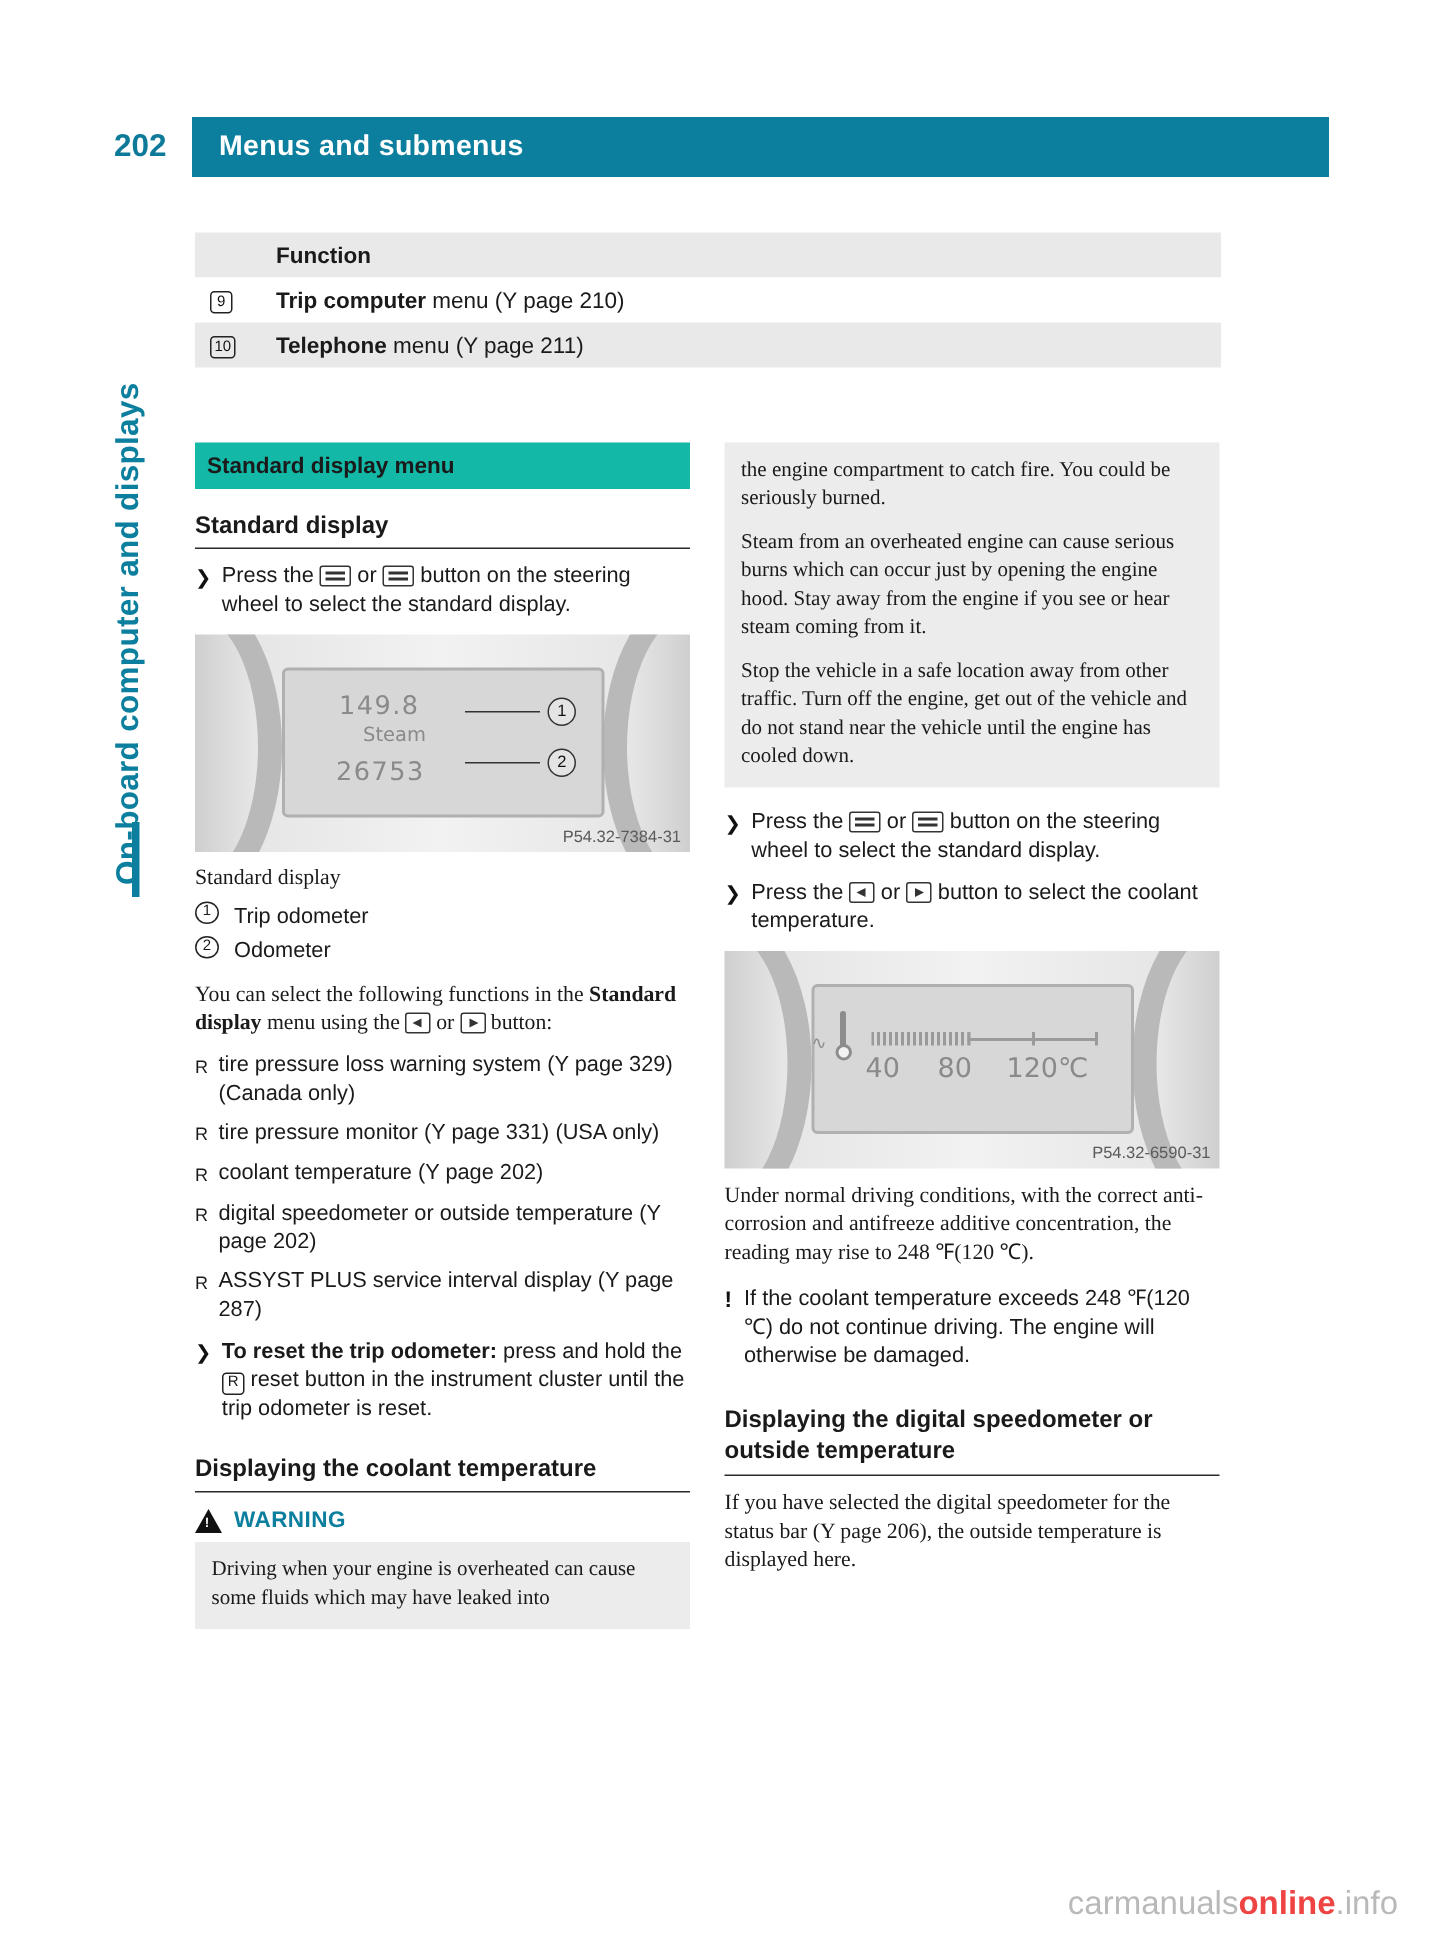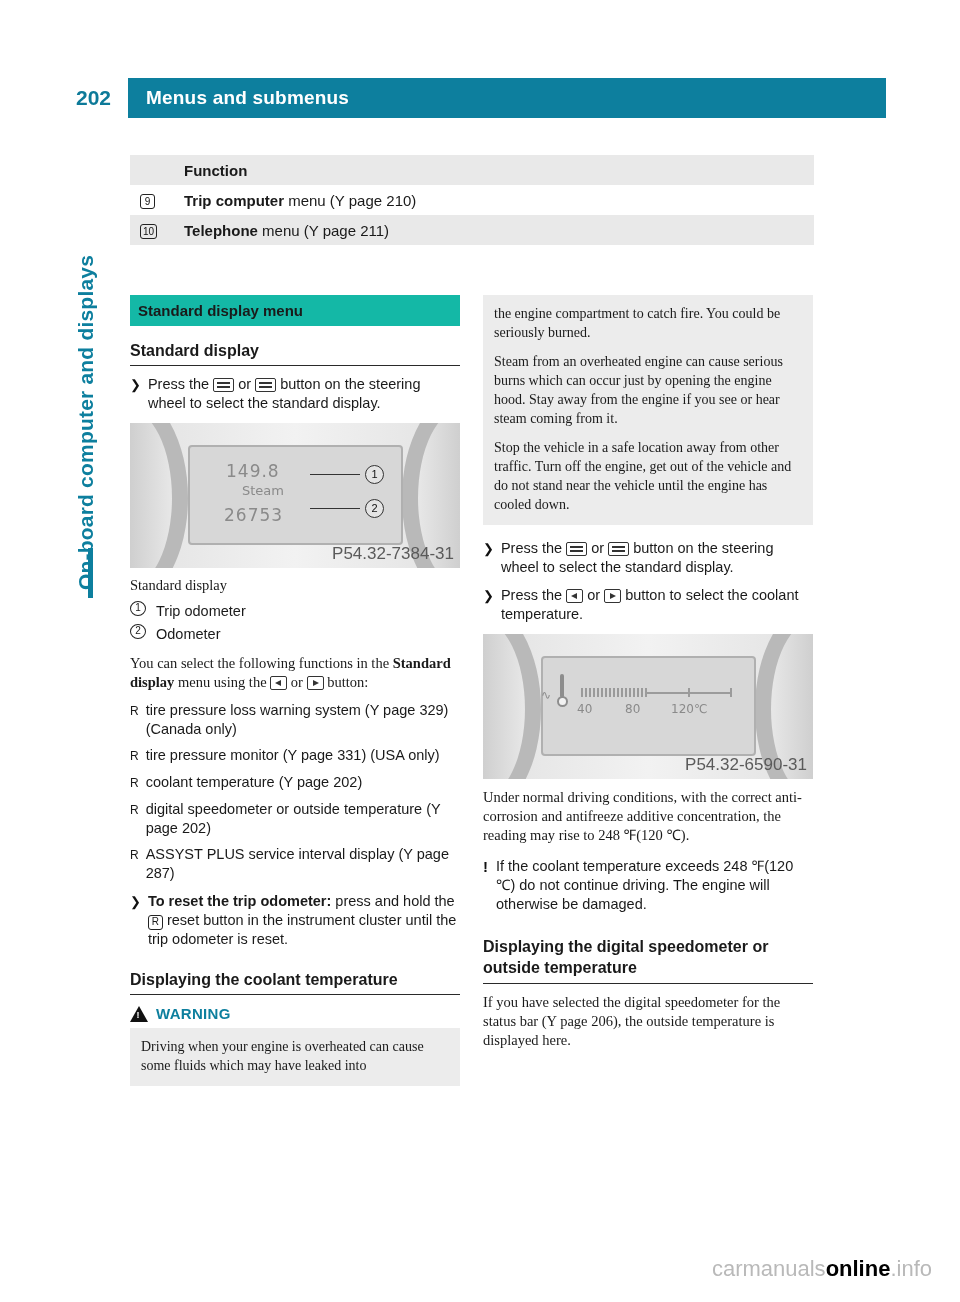--- a/index.html
+++ b/index.html
@@ -146,21 +146,21 @@
     position:absolute; top:-30px; width:120px; height:210px; border-radius:50%;
     border:16px solid #b9b9b9; background:transparent;
   }
   .illus .wheel-l { left:-62px; }
   .illus .wheel-r { right:-62px; }
   .illus .screen {
     position:absolute; left:58px; top:22px; width:215px; height:100px;
     background:#d7d7d7; border:2px solid #b0b0b0; border-radius:4px;
   }
   .illus .code {
-    position:absolute; right:6px; bottom:4px; font-size:17px; color:#5a5a5a;
+    position:absolute; right:6px; bottom:4px; font-size:11px; color:#5a5a5a;
     font-family:"Liberation Sans",sans-serif;
     text-align:center;
   }
   .disp-txt1{
     position:absolute; left:36px; top:14px; font-size:17px; color:#8a8a8a;
     font-family:"DejaVu Sans",sans-serif; letter-spacing:1px;
   }
   .disp-txt2{
     position:absolute; left:52px; top:36px; font-size:13px; color:#8a8a8a;
     font-family:"DejaVu Sans",sans-serif;
@@ -184,35 +184,35 @@
   }
   .gauge-seg{
     position:absolute; top:0; left:0; width:64px; height:9px;
     background:repeating-linear-gradient(90deg,#9a9a9a 0 2px,transparent 2px 4px);
   }
   .gauge-line{
     position:absolute; top:4px; left:64px; width:86px; height:1.5px; background:#9b9b9b;
   }
   .tickm{ position:absolute; top:0; width:1.5px; height:9px; background:#9b9b9b;}
   .gauge-lbl{
-    position:absolute; font-size:12px; color:#8a8a8a; font-family:"DejaVu Sans",sans-serif;
+    position:absolute; font-size:18px; color:#8a8a8a; font-family:"DejaVu Sans",sans-serif;
   }
   .thermo{
     position:absolute; left:14px; top:16px; width:10px; height:34px;
   }
   .thermo .stem{ position:absolute; left:3px; top:0; width:4px; height:24px; background:#8d8d8d; border-radius:2px;}
   .thermo .bulb{ position:absolute; left:0px; top:22px; width:11px; height:11px; border-radius:50%; background:#f2f2f2; border:2px solid #8d8d8d;}
   .wavy{ position:absolute; left:-2px; top:30px; font-size:12px; color:#8d8d8d; font-family:"DejaVu Sans",sans-serif;}
 
   
   .watermark{
     position:absolute; right:28px; bottom:20px; font-size:22px; color:#b9b9b9;
     font-family:"Liberation Sans",sans-serif;
   }
-  .watermark b{ color:#000000; font-weight:bold;}
+  .watermark b{ color:#ef4444; font-weight:bold;}
 </style>
 </head>
 <body>
 
 <div class="page">
 
   <div class="header">
     <div class="header-num">202</div>
     <div class="header-bar">Menus and submenus</div>
   </div>

